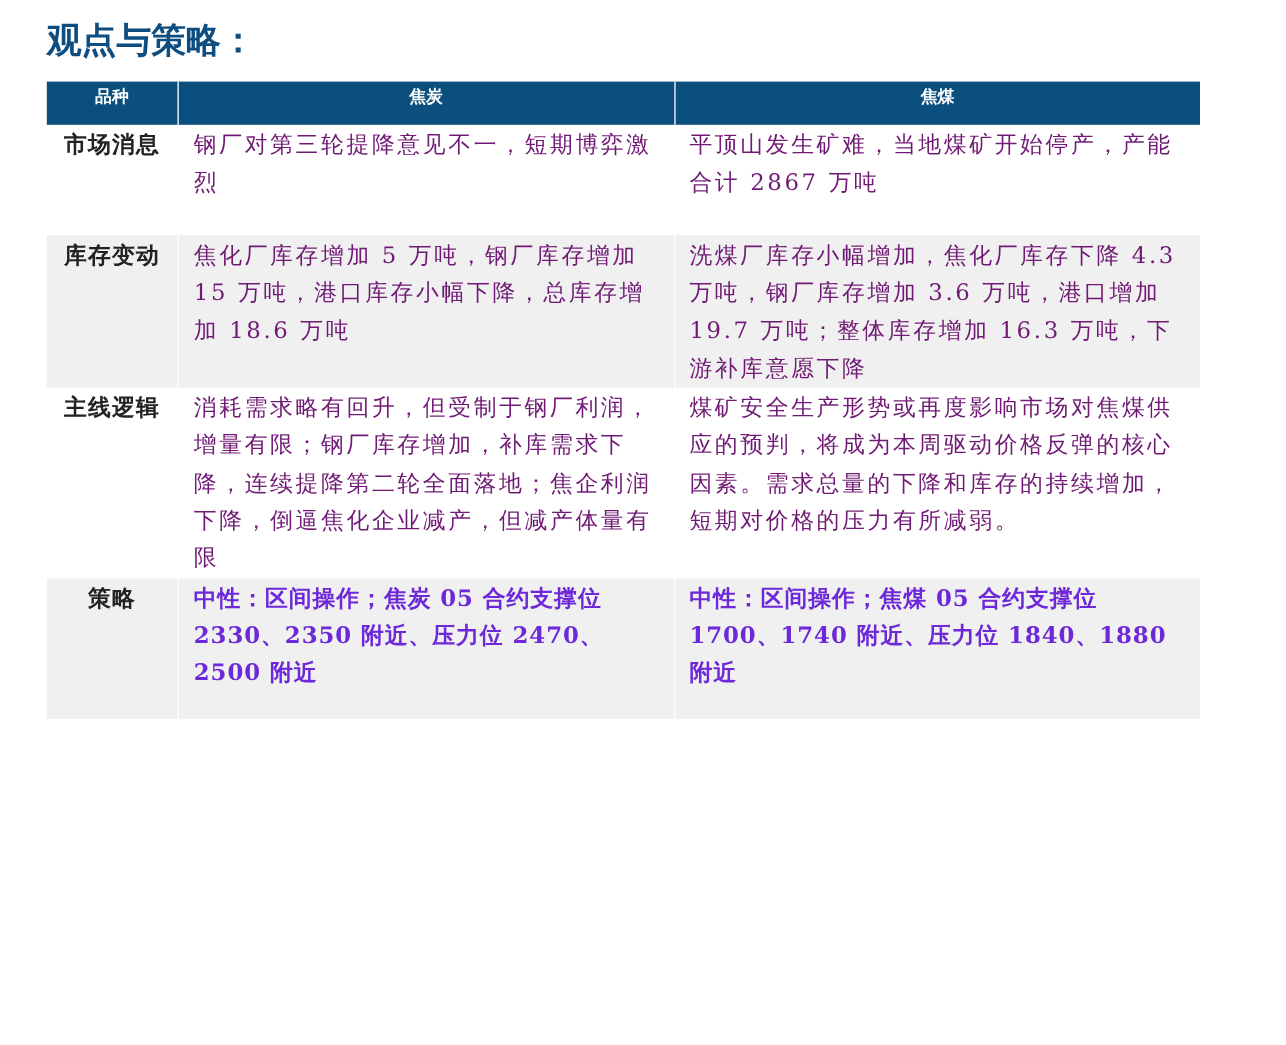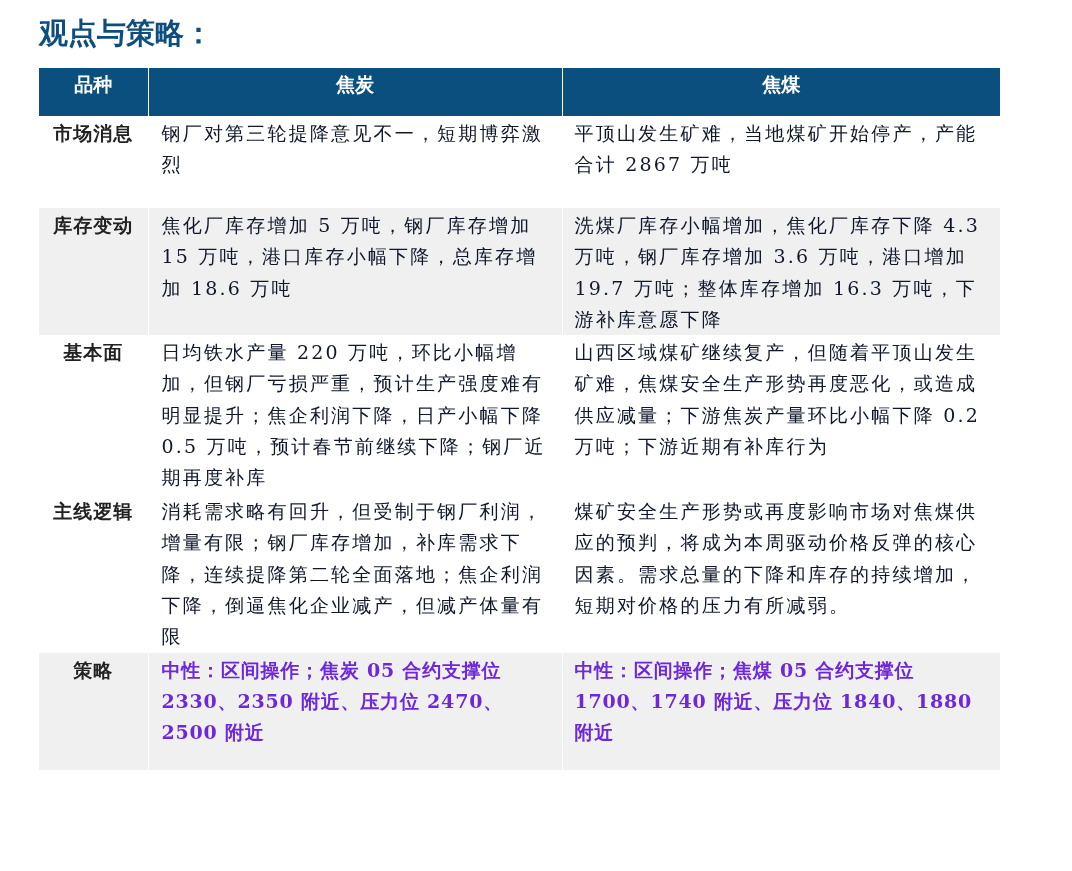--- a/index.html
+++ b/index.html
@@ -10,30 +10,30 @@
     font-weight: bold; font-size: 29px; color: #0d4d80; letter-spacing: 0px;
   }
   table.main {
     position: absolute; left: 39px; top: 68px; width: 961px;
     border-collapse: collapse; table-layout: fixed;
   }
   table.main col.c0 { width: 109px; }
   table.main col.c1 { width: 414px; }
   table.main col.c2 { width: 438px; }
   thead th {
-    background: #0b4f7e; color: #ffffff; height: 48px;
+    background: #0b4f7e; color: #ffffff; height: 36px;
     font-family: "DejaVu Sans", "Liberation Sans", sans-serif;
-    font-weight: bold; font-size: 19px; text-align: center; vertical-align: top;
+    font-weight: bold; font-size: 14px; text-align: center; vertical-align: top;
     padding-top: 4px; box-sizing: border-box;
     border-left: 1px solid #ffffff;
     margin-left: 48px;
   }
   thead th:first-child { border-left: none; }
   tbody td {
-    vertical-align: top; font-size: 19px; line-height: 31.3px; color: #0f172a;
+    vertical-align: top; font-size: 19px; line-height: 31.3px; color: #701a75;
     padding: 2px 8px 0 13px; box-sizing: border-box; letter-spacing: 2.2px;
     border-left: 1px solid #ffffff;
   }
   tbody td:first-child { border-left: none; }
   tbody td.label {
     font-family: "DejaVu Sans", "Liberation Sans", sans-serif;
     font-weight: bold; color: #222222; text-align: center; letter-spacing: 1px;
     padding-left: 4px; padding-right: 4px;
   }
   tbody tr.gray td { background: #f0f0f0; }
@@ -65,25 +65,20 @@
     <tr style="height:92px;">
       <td class="label">市场消息</td>
       <td>钢厂对第三轮提降意见不一，短期博弈激烈</td>
       <td class="c2">平顶山发生矿难，当地煤矿开始停产，产能合计 2867 万吨</td>
     </tr>
     <tr class="gray" style="height:124px;">
       <td class="label">库存变动</td>
       <td>焦化厂库存增加 5 万吨，钢厂库存增加 15 万吨，港口库存小幅下降，总库存增加 18.6 万吨</td>
       <td class="c2">洗煤厂库存小幅增加，焦化厂库存下降 4.3 万吨，钢厂库存增加 3.6 万吨，港口增加 19.7 万吨；整体库存增加 16.3 万吨，下游补库意愿下降</td>
     </tr>
-    <tr style="height:159px;">
-      <td class="label">基本面</td>
-      <td>日均铁水产量 220 万吨，环比小幅增加，但钢厂亏损严重，预计生产强度难有明显提升；焦企利润下降，日产小幅下降 0.5 万吨，预计春节前继续下降；钢厂近期再度补库</td>
-      <td class="c2">山西区域煤矿继续复产，但随着平顶山发生矿难，焦煤安全生产形势再度恶化，或造成供应减量；下游焦炭产量环比小幅下降 0.2 万吨；下游近期有补库行为</td>
-    </tr>
     <tr style="height:157px;">
       <td class="label">主线逻辑</td>
       <td>消耗需求略有回升，但受制于钢厂利润，增量有限；钢厂库存增加，补库需求下降，连续提降第二轮全面落地；焦企利润下降，倒逼焦化企业减产，但减产体量有限</td>
       <td class="c2" style="padding-top:2px;">煤矿安全生产形势或再度影响市场对焦煤供应的预判，将成为本周驱动价格反弹的核心因素。需求总量的下降和库存的持续增加，短期对价格的压力有所减弱。</td>
     </tr>
     <tr class="gray" style="height:117px;">
       <td class="label">策略</td>
       <td class="red">中性：区间操作；焦炭 05 合约支撑位 2330、2350 附近、压力位 2470、2500 附近</td>
       <td class="red c2">中性：区间操作；焦煤 05 合约支撑位 1700、1740 附近、压力位 1840、1880 附近</td>
     </tr>

